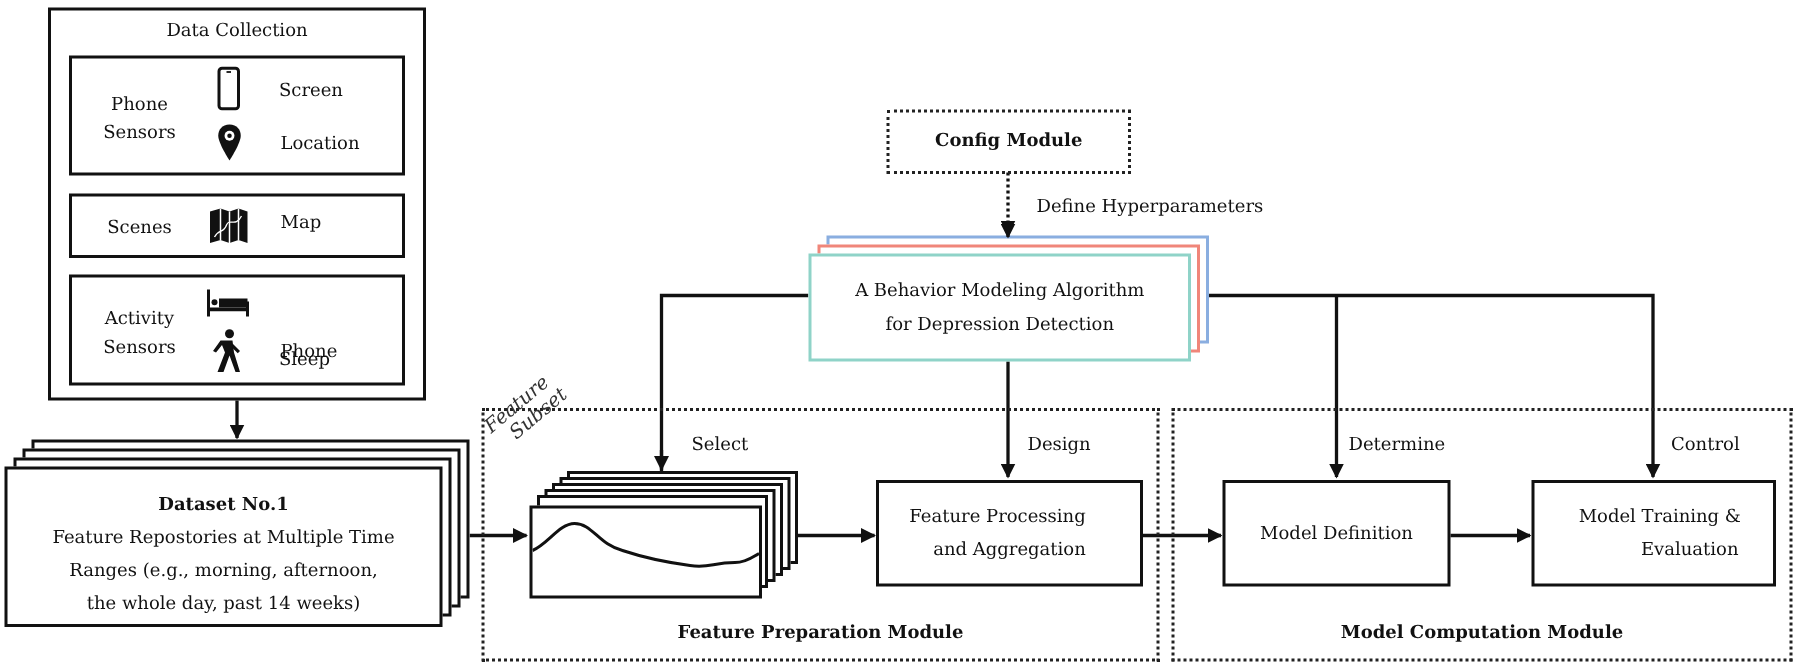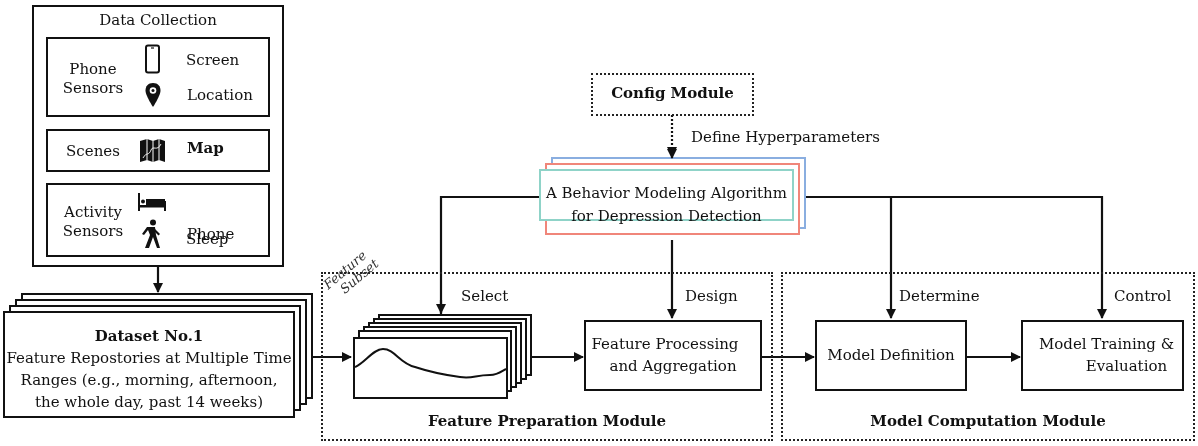--- a/index.html
+++ b/index.html
@@ -1,20 +1,20 @@
 <!DOCTYPE html>
 <html><head>
 <meta charset="utf-8">
 <style>
   html, body { margin:0; padding:0; background:#ffffff; }
   body { width:1198px; height:446px; position:relative; overflow:hidden;
          font-family:"DejaVu Serif","Liberation Serif",serif; color:#111; }
   .box { position:absolute; border:2px solid #111; background:#fff; box-sizing:border-box; }
   .dotbox { position:absolute; border:2px dotted #222; box-sizing:border-box; }
-  .txt { position:absolute; font-size:15px; line-height:19px; white-space:nowrap; }
+  .txt { position:absolute; font-size:12px; line-height:19px; white-space:nowrap; }
   .ctr { text-align:center; }
   .bold { font-weight:bold; }
   svg.overlay { position:absolute; left:0; top:0; }
   .icon { position:absolute; }
 </style>
 </head>
 <body>
 
 <svg class="overlay" width="1198" height="446">
   <defs>
@@ -65,21 +65,21 @@
 
 <div class="box" style="left:46px; top:129px; width:224px; height:43px;"></div>
 <div class="txt ctr" style="left:54px; top:142px; width:78px;">Scenes</div>
 <svg class="icon" style="left:139px; top:138px;" width="27" height="25" viewBox="0 0 27 25">
   <path d="M1 3 L8 1 L14 3 L20 1 L26 3 L26 24 L20 22 L14 24 L8 22 L1 24 Z" fill="#111"></path>
   <line x1="8" y1="1" x2="8" y2="22" stroke="#fff" stroke-width="1"></line>
   <line x1="14" y1="3" x2="14" y2="24" stroke="#fff" stroke-width="1"></line>
   <line x1="20" y1="1" x2="20" y2="22" stroke="#fff" stroke-width="1"></line>
   <path d="M4 20 C7 14 10 18 12 12 C14 7 18 14 22 6" fill="none" stroke="#fff" stroke-width="0.9"></path>
 </svg>
-<div class="txt" style="left:187px; top:139px;font-weight:bold;">Map</div>
+<div class="txt" style="left:187px; top:139px;">Map</div>
 
 <div class="box" style="left:46px; top:183px; width:224px; height:74px;"></div>
 <div class="txt ctr" style="left:54px; top:203px; width:78px;">
   <div>Activity</div>
   <div>Sensors</div>
 </div>
 <svg class="icon" style="left:137px; top:192px;" width="30" height="20" viewBox="0 0 30 20">
   <rect x="1" y="1" width="2" height="18" fill="#111"></rect>
   <rect x="27" y="9" width="2" height="10" fill="#111"></rect>
   <rect x="3" y="13" width="24" height="2.5" fill="#111"></rect>
@@ -103,21 +103,21 @@
   <div class="txt ctr" style="left:0; top:36px; width:288px;">Feature Repostories at Multiple Time</div>
   <div class="txt ctr" style="left:0; top:80px; width:288px;">the whole day, past 14 weeks)</div>
 </div>
 
 <div class="dotbox" style="left:591px; top:73px; width:163px; height:43px;"></div>
 <div class="txt ctr bold" style="left:591px; top:84px; width:163px;">Config Module</div>
 <div class="txt" style="left:691px; top:128px;">Define Hyperparameters</div>
 
 <div class="box" style="left:551px; top:157px; width:255px; height:72px; border-color:#8aaee0;"></div>
 <div class="box" style="left:545px; top:163px; width:255px; height:72px; border-color:#f0867a;"></div>
-<div class="box" style="left:539px; top:169px; width:255px; height:52px; border-color:#8fd3c8;padding-left:43px;">
+<div class="box" style="left:539px; top:169px; width:255px; height:72px; border-color:#8fd3c8;padding-left:43px;">
   <div class="txt ctr" style="left:0; top:13px; width:251px;">A Behavior Modeling Algorithm</div>
   <div class="txt ctr" style="left:0; top:36px; width:251px;">for Depression Detection</div>
 </div>
 
 <div class="dotbox" style="left:321px; top:272px; width:452px; height:169px;"></div>
 <div class="txt ctr bold" style="left:321px; top:412px; width:452px;">Feature Preparation Module</div>
 
 <div class="txt" style="left:318px; top:284px; font-style:italic; font-size:13px; line-height:14px; transform:rotate(-40deg); transform-origin:left top; color:#333;">
   <div style="margin-left:4px;">Feature</div>
   <div style="margin-left:14px;">Subset</div>

